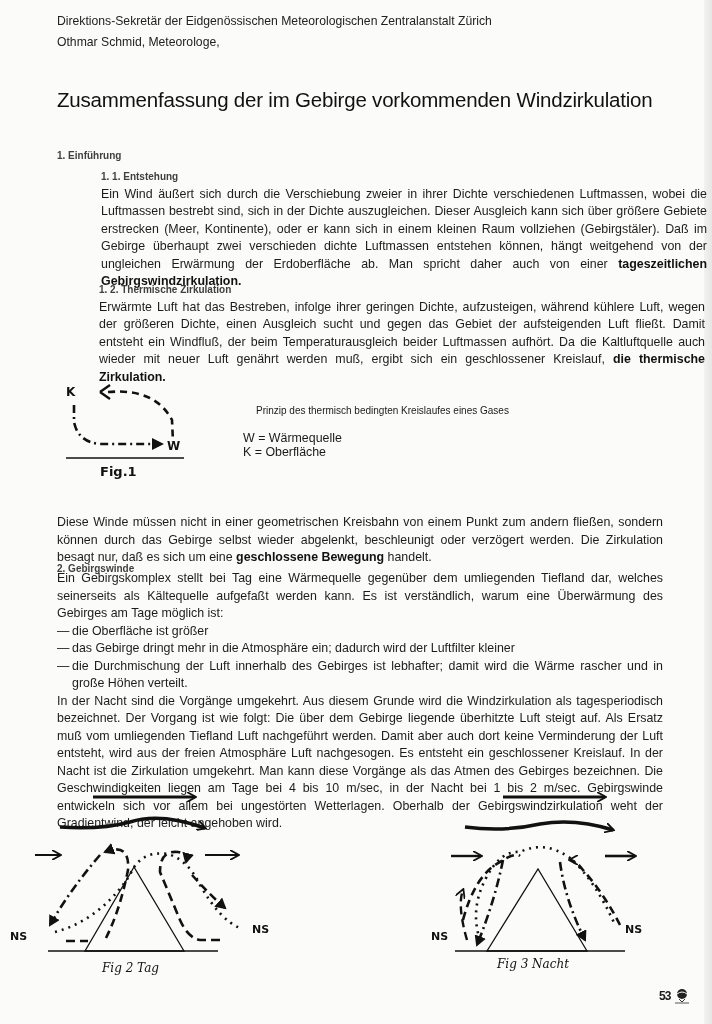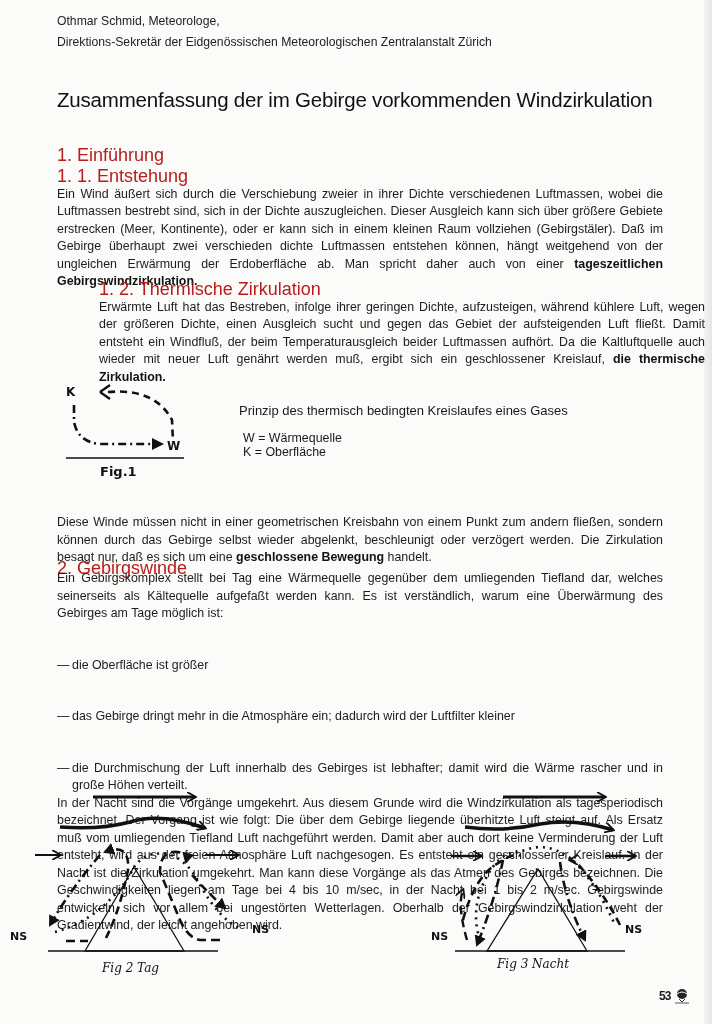--- a/index.html
+++ b/index.html
@@ -7,49 +7,49 @@
     width: 712px; height: 1024px; position: relative; overflow: hidden;
     background: #fbfbfa; color: #1a1a1a;
     font-family: "Liberation Sans", "DejaVu Sans", sans-serif;
   }
   .page { position: absolute; left: 0; top: 0; width: 712px; height: 1024px; }
   .edge { position: absolute; right: 0; top: 0; width: 8px; height: 1024px; background: linear-gradient(to right, #f2f2f0, #e6e6e4); }
   .author { position: absolute; left: 57px; top: 11px; font-size: 12.2px; line-height: 21px; color: #222; }
   .title { position: absolute; left: 57px; top: 86px; width: 620px; font-size: 20.5px; font-weight: normal; line-height: 27px; letter-spacing: -0.2px; color: #111; }
   .block { position: absolute; left: 57px; width: 606px; font-size: 12.4px; line-height: 17.5px; color: #1c1c1c; }
   .block p { margin: 0; text-align: justify; text-align-last: left; }
-  .h { font-weight: normal; font-size: 18px; color: #b91c1c; }
+  .h { font-weight: bold; font-size: 10px; color: #404040; }
   b { font-weight: bold; color: #111; }
   ul.dash { list-style: none; margin: 0; padding: 0; }
-  ul.dash li { position: relative; padding-left: 15px; text-align: justify; margin-top: 34px; }
+  ul.dash li { position: relative; padding-left: 15px; text-align: justify; }
   ul.dash li::before { content: "\2014"; position: absolute; left: 0; }
-  .fig1-caption { position: absolute; left: 239px; top: 403px; font-size: 13px; line-height: 15px; }
+  .fig1-caption { position: absolute; left: 256px; top: 403px; font-size: 10px; line-height: 15px; }
   .legend { position: absolute; left: 243px; top: 431px; font-size: 12.4px; line-height: 14px; }
   .pagenum { position: absolute; left: 643px; top: 989px; font-size: 12px; font-weight: bold; letter-spacing: -1px; margin-left: 16px; }
   svg { position: absolute; overflow: visible; }
   .hand { font-family: "DejaVu Sans", sans-serif; font-weight: bold; fill: #111; }
   .handcap { font-family: "DejaVu Serif", serif; font-style: italic; fill: #111; }
 </style>
 </head>
 <body>
 
 <div class="page">
   <div class="edge"></div>
 
   <div class="author">
+    <div>Direktions-Sekretär der Eidgenössischen Meteorologischen Zentralanstalt Zürich</div>
     <div>Othmar Schmid, Meteorologe,</div>
-    <div>Direktions-Sekretär der Eidgenössischen Meteorologischen Zentralanstalt Zürich</div>
   </div>
 
   <div class="title">Zusammenfassung der im Gebirge vorkommenden Windzirkulation</div>
 
   <div class="block" style="top:147px;">
     <div class="h">1. Einführung</div>
   </div>
-  <div class="block" style="top:168px;">
+  <div class="block" style="top:168px;margin-left:44px;">
     <div class="h">1. 1. Entstehung</div>
     <p><span>Ein Wind äußert sich durch die Verschiebung zweier in ihrer Dichte verschiedenen Luftmassen, wobei die Luftmassen bestrebt sind, sich in der Dichte auszugleichen. Dieser Ausgleich kann sich über größere Gebiete erstrecken (Meer, Kontinente), oder er kann sich in einem kleinen Raum vollziehen (Gebirgstäler). Daß im Gebirge überhaupt zwei verschieden dichte Luftmassen entstehen können, hängt weitgehend von der ungleichen Erwärmung der Erdoberfläche ab. Man spricht daher auch von einer </span><b>tageszeitlichen Gebirgswindzirkulation.</b></p>
   </div>
 
   <div class="block" style="top:281px;margin-left:42px;">
     <div class="h">1. 2. Thermische Zirkulation</div>
     <p><span>Erwärmte Luft hat das Bestreben, infolge ihrer geringen Dichte, aufzusteigen, während kühlere Luft, wegen der größeren Dichte, einen Ausgleich sucht und gegen das Gebiet der aufsteigenden Luft fließt. Damit entsteht ein Windfluß, der beim Temperaturausgleich beider Luftmassen aufhört. Da die Kaltluftquelle auch wieder mit neuer Luft genährt werden muß, ergibt sich ein geschlossener Kreislauf, </span><b>die thermische Zirkulation.</b></p>
   </div>
 
   <svg style="left:60px; top:380px;" width="160" height="100" viewBox="0 0 160 100">

